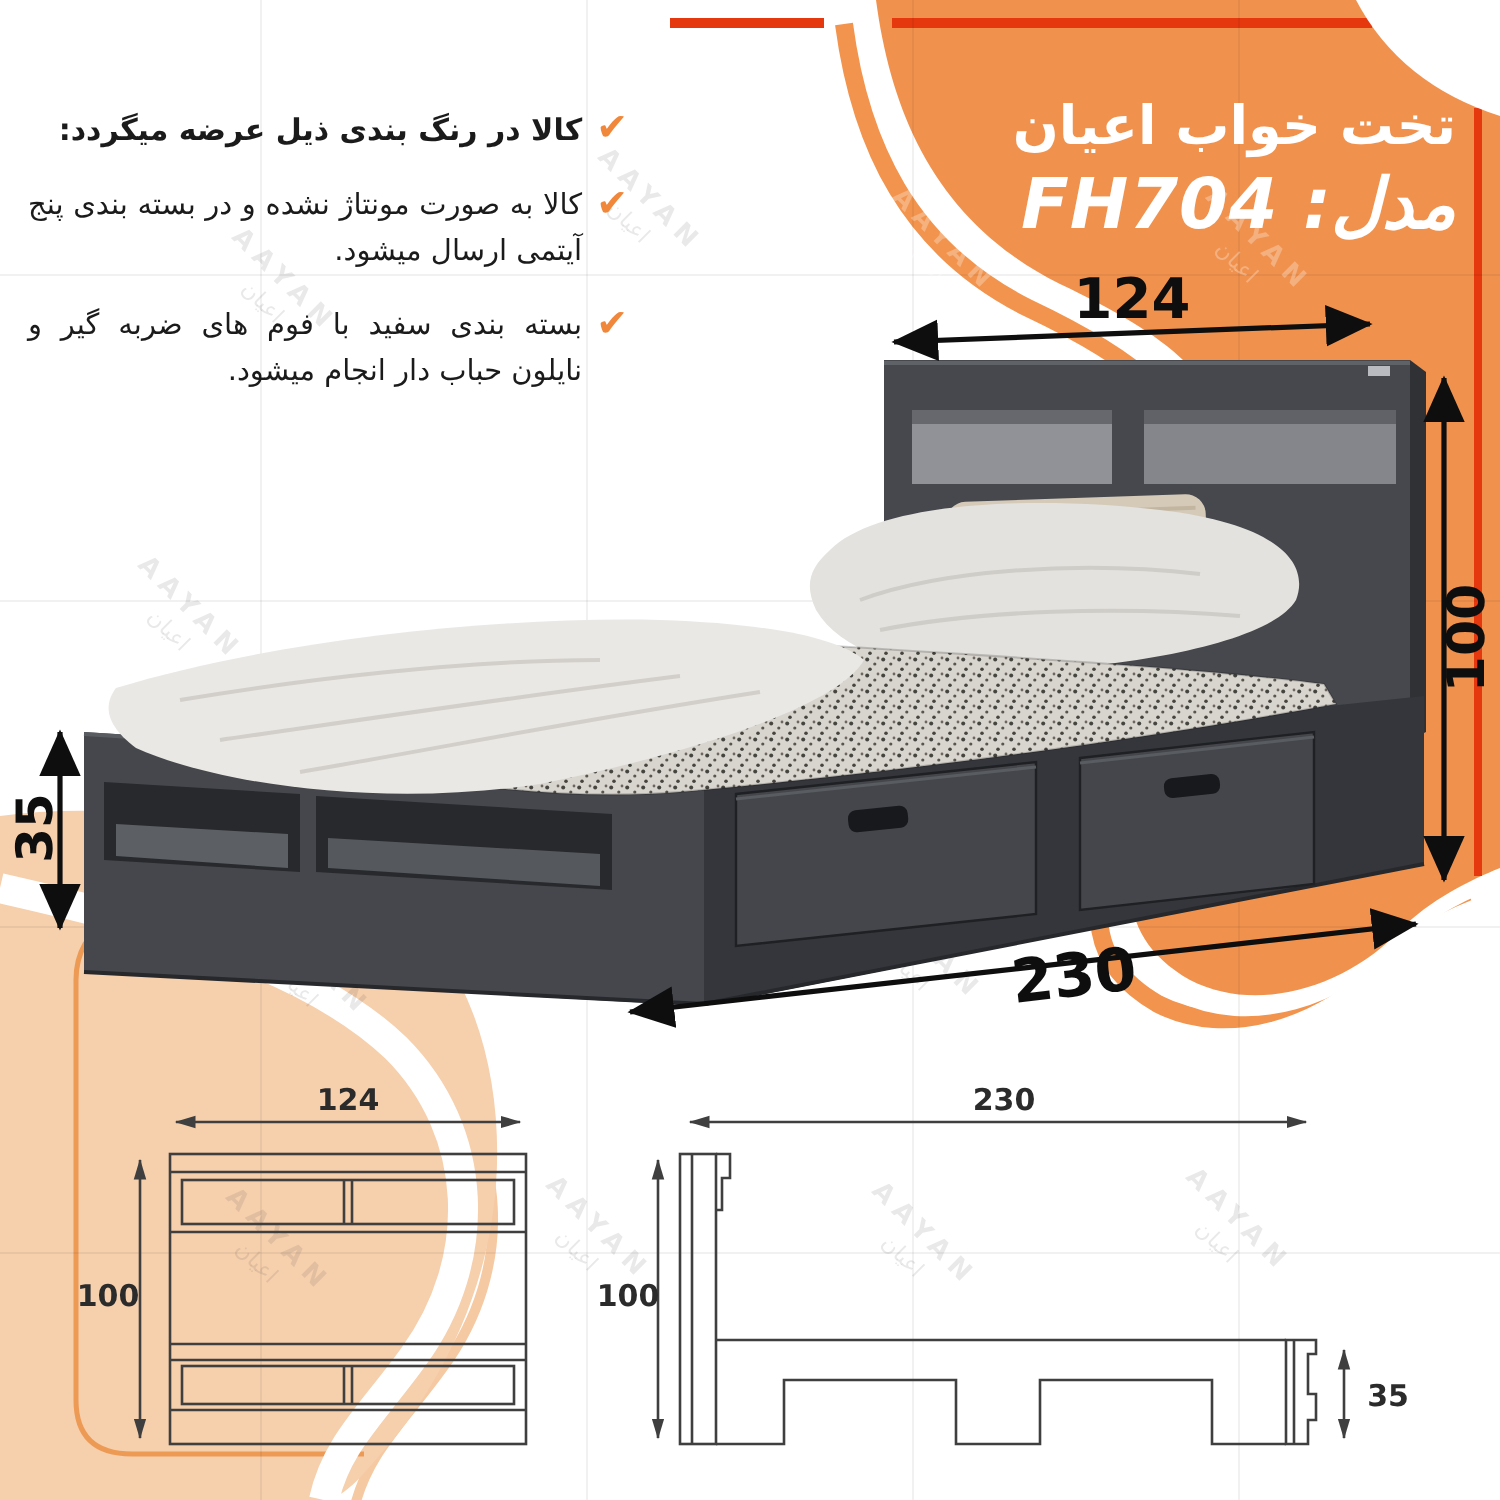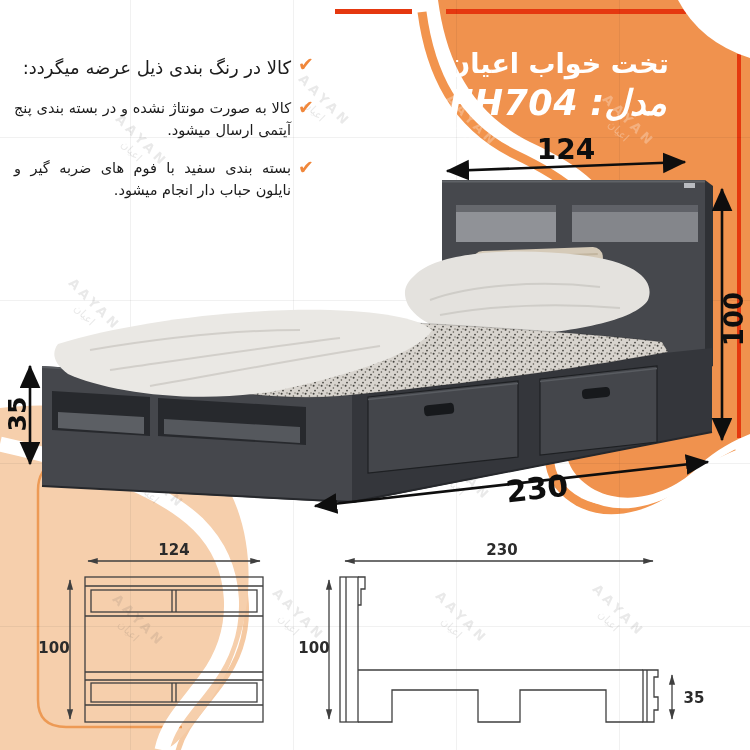--- a/index.html
+++ b/index.html
@@ -7,30 +7,30 @@
           font-family:"DejaVu Sans",sans-serif;}
   .layer{position:absolute;inset:0;}
   svg{position:absolute;inset:0;display:block;}
   
   .grid{position:absolute;inset:0;pointer-events:none;
     background-image:
       linear-gradient(to right, rgba(0,0,0,0.055) 1px, transparent 1px),
       linear-gradient(to bottom, rgba(0,0,0,0.055) 1px, transparent 1px);
     background-size:163px 163px;background-position:130px 137px;}
   
-  .title{position:absolute;top:46px;left:408px;width:300px;text-align:center;
+  .title{position:absolute;top:46px;left:428px;width:300px;text-align:right;
          direction:rtl;color:#fff;font-weight:bold;line-height:1.3;z-index:6;}
   .title .t1{font-size:27px;}
   .title .t2{font-size:35px;letter-spacing:.5px;font-style:italic;}
   
   .features{position:absolute;top:54px;left:14px;width:300px;direction:rtl;z-index:6;}
   .feature{display:flex;gap:7px;margin-bottom:15px;}
   .check{color:#F0873B;font-size:19px;font-weight:900;line-height:1.1;flex:0 0 auto;}
   .ftext{font-size:14.5px;line-height:1.55;color:#1b1b1b;text-align:justify;}
-  .fhead{font-weight:normal;font-size:18px;}
+  .fhead{font-weight:bold;font-size:15px;}
   .fbold{font-weight:normal;}
   
   .dim{position:absolute;color:#0e0e0e;font-weight:800;text-align:center;z-index:6;}
   .dim-124{left:526px;top:133px;width:80px;font-size:28px;}
   .dim-100{left:705px;top:303px;width:60px;height:32px;font-size:26px;transform:rotate(-90deg);}
   .dim-35{left:-4px;top:401px;width:40px;height:26px;font-size:25px;transform:rotate(-90deg);}
   .dim-230{left:497px;top:471px;width:80px;height:34px;font-size:30px;transform:rotate(-6.5deg);}
   
   .wm{position:absolute;width:80px;transform:rotate(45deg);text-align:center;
       pointer-events:none;z-index:3;line-height:1.2;}

